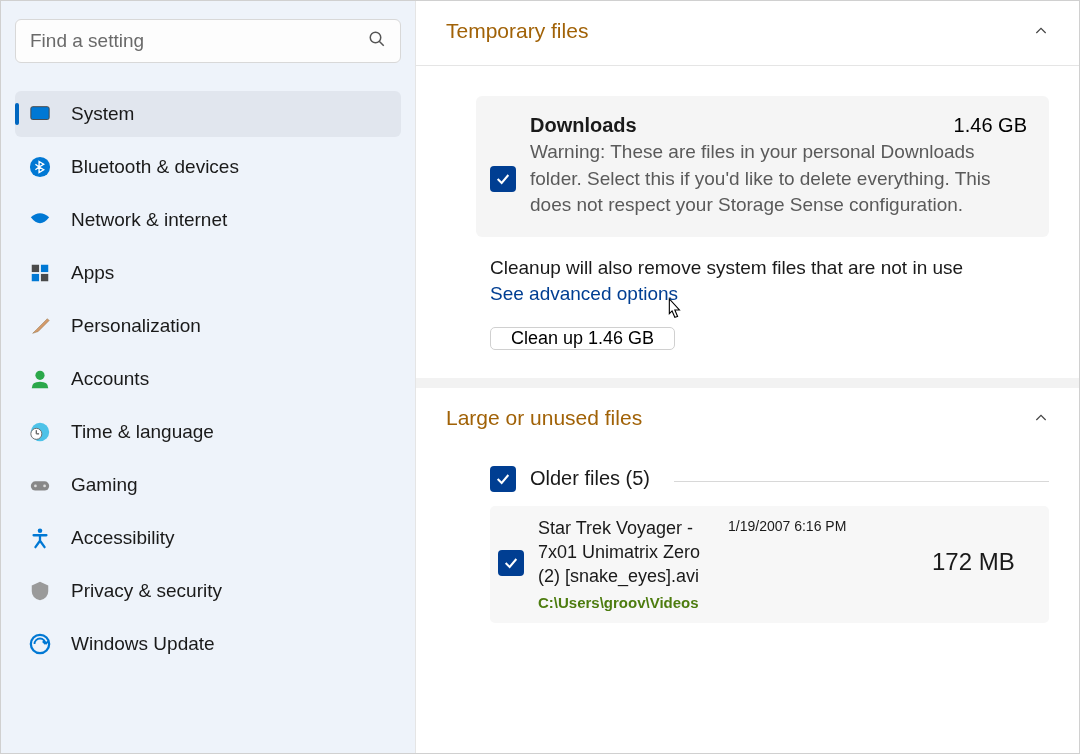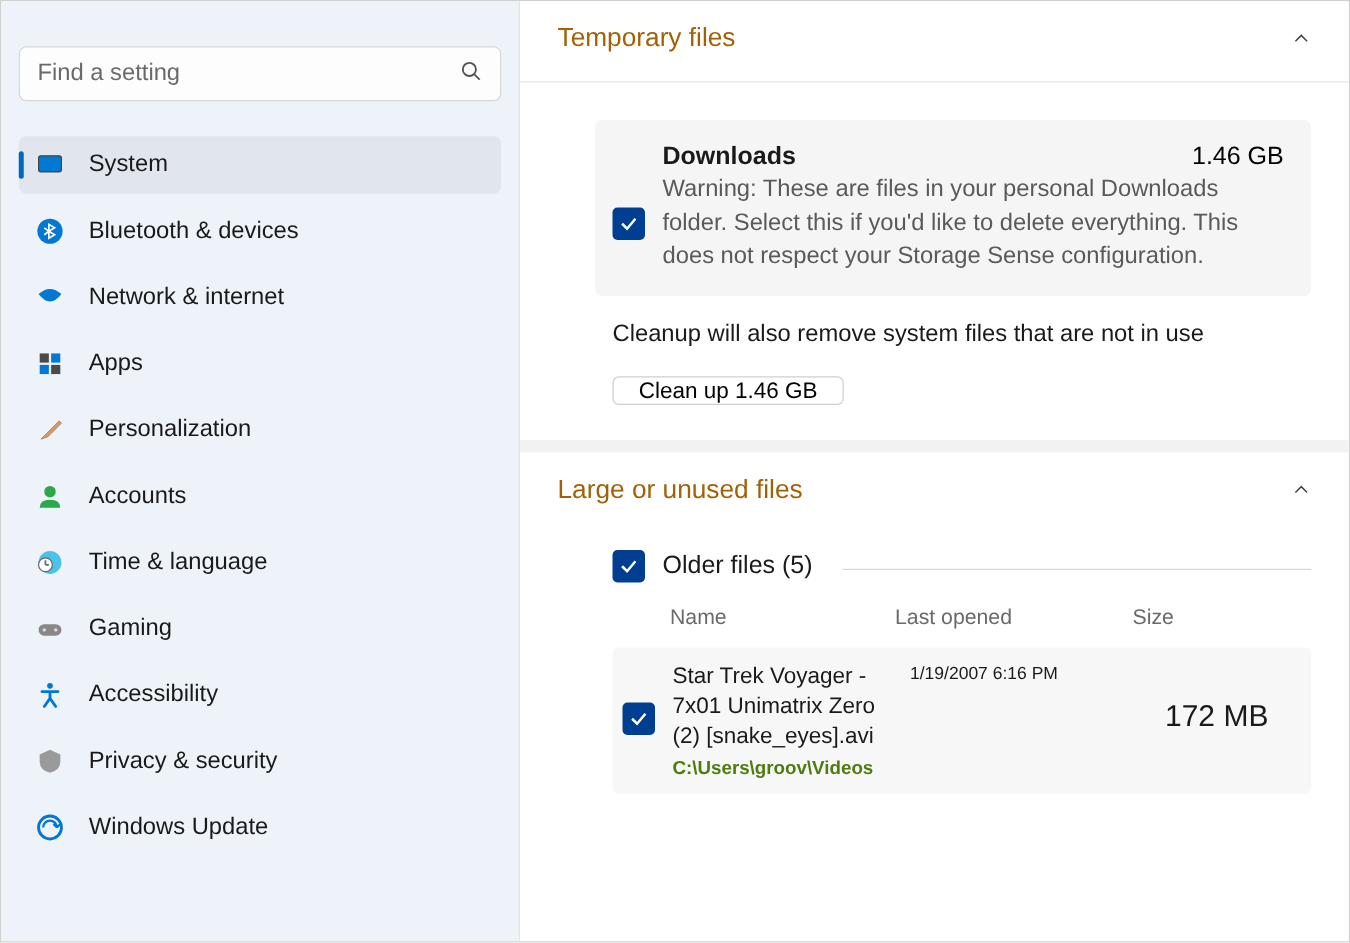--- a/index.html
+++ b/index.html
@@ -9,21 +9,21 @@
     width: 1080px;
     height: 754px;
     overflow: hidden;
     display: flex;
     border: 1px solid #d0d0d0;
   }
   
   .sidebar {
     width: 415px;
     background: #eef3fa;
-    padding: 36px 14px;
+    padding: 18px 14px;
     border-right: 1px solid #e5e5e5;
   }
   .search-box {
     display: flex;
     align-items: center;
     height: 44px;
     background: #fdfdfd;
     border: 1px solid #d8d8d8;
     border-radius: 6px;
     padding: 0 14px;
@@ -331,20 +331,28 @@
     <div class="card-content">
       <div class="card-title-row">
         <span class="card-title">Downloads</span>
         <span class="card-size">1.46 GB</span>
       </div>
       <div class="card-desc">Warning: These are files in your personal Downloads folder. Select this if you'd like to delete everything. This does not respect your Storage Sense configuration.</div>
     </div>
   </div>
 
   <div class="cleanup-note">Cleanup will also remove system files that are not in use</div>
+  <div>
+    <span class="link">
+      <span>See advanced options</span>
+      <svg class="cursor-icon" viewBox="0 0 24 28">
+        <path d="M8 2 L8 18 L11 15 L14 22 L17 21 L14 14 L19 14 Z" fill="#fff" stroke="#000" stroke-width="1.2"></path>
+      </svg>
+    </span>
+  </div>
   <button class="clean-btn">Clean up 1.46 GB</button>
 
   <div class="gap-divider"></div>
 
   
   <div class="section-header">
     <span>Large or unused files</span>
     <svg class="chev" viewBox="0 0 24 24">
         <polyline points="5 15 12 8 19 15"></polyline>
       </svg>
@@ -353,25 +361,20 @@
   <div class="older-row">
     <div class="checkbox">
       <svg viewBox="0 0 24 24">
           <polyline points="4 12 10 18 20 6"></polyline>
         </svg>
     </div>
     <span class="older-label">Older files (5)</span>
     <div class="older-line"></div>
   </div>
 
-  <div class="table-head">
-    <div class="col-name">Name</div>
-    <div class="col-last">Last opened</div>
-    <div class="col-size">Size</div>
-  </div>
 
   <div class="file-row">
     <div class="checkbox">
       <svg viewBox="0 0 24 24">
           <polyline points="4 12 10 18 20 6"></polyline>
         </svg>
     </div>
     <div class="file-name">
       <div>Star Trek Voyager - 7x01 Unimatrix Zero (2) [snake_eyes].avi</div>
       <div class="file-path">C:\Users\groov\Videos</div>

